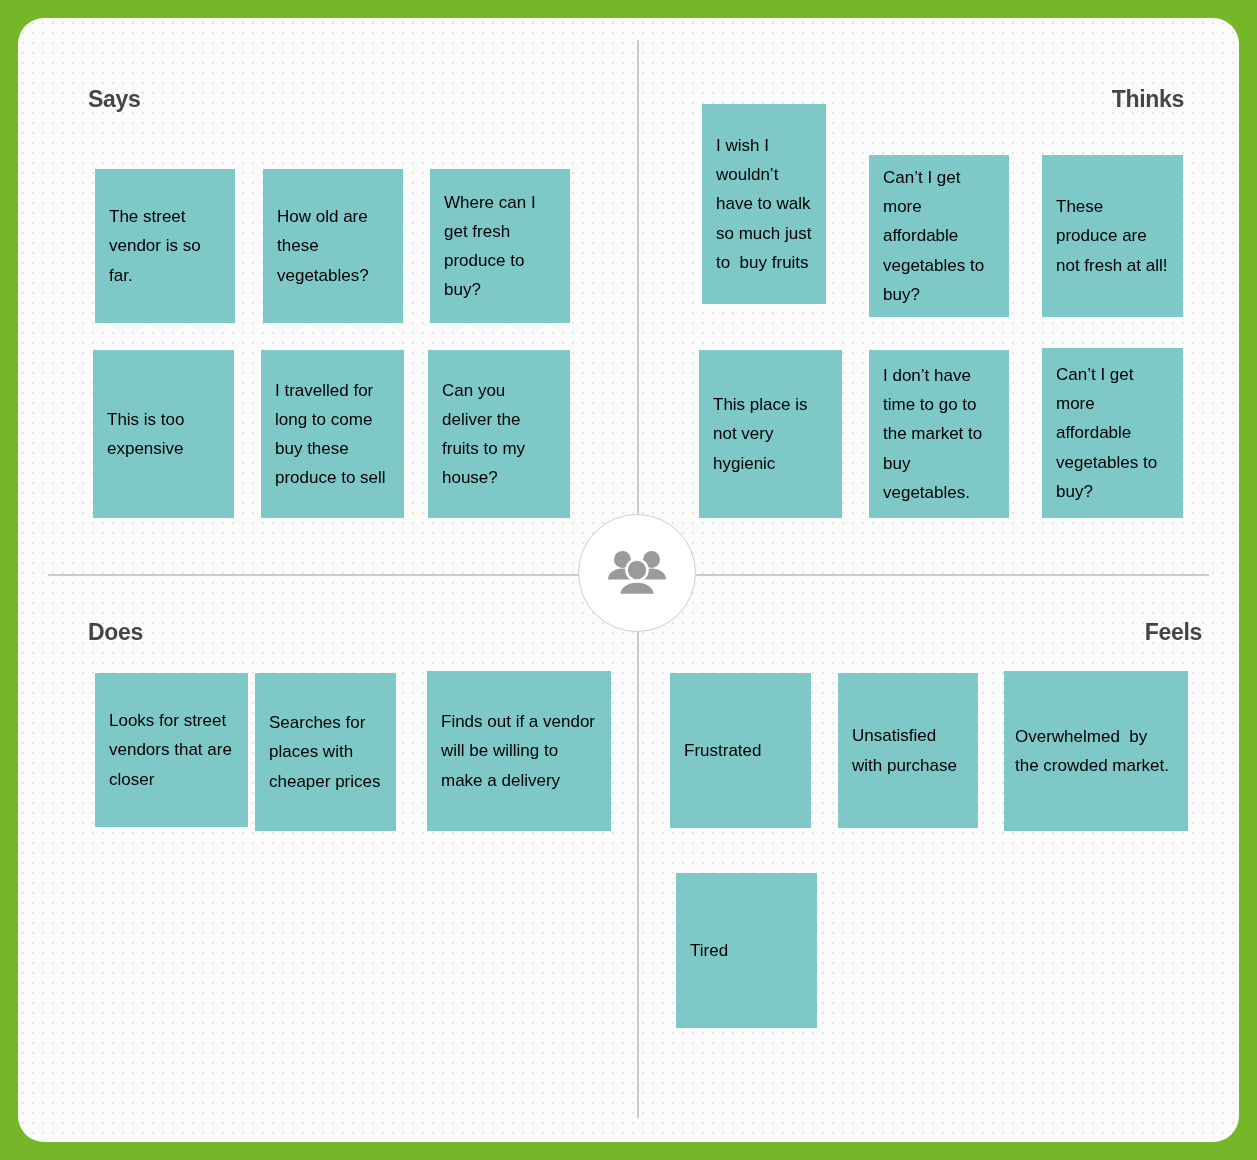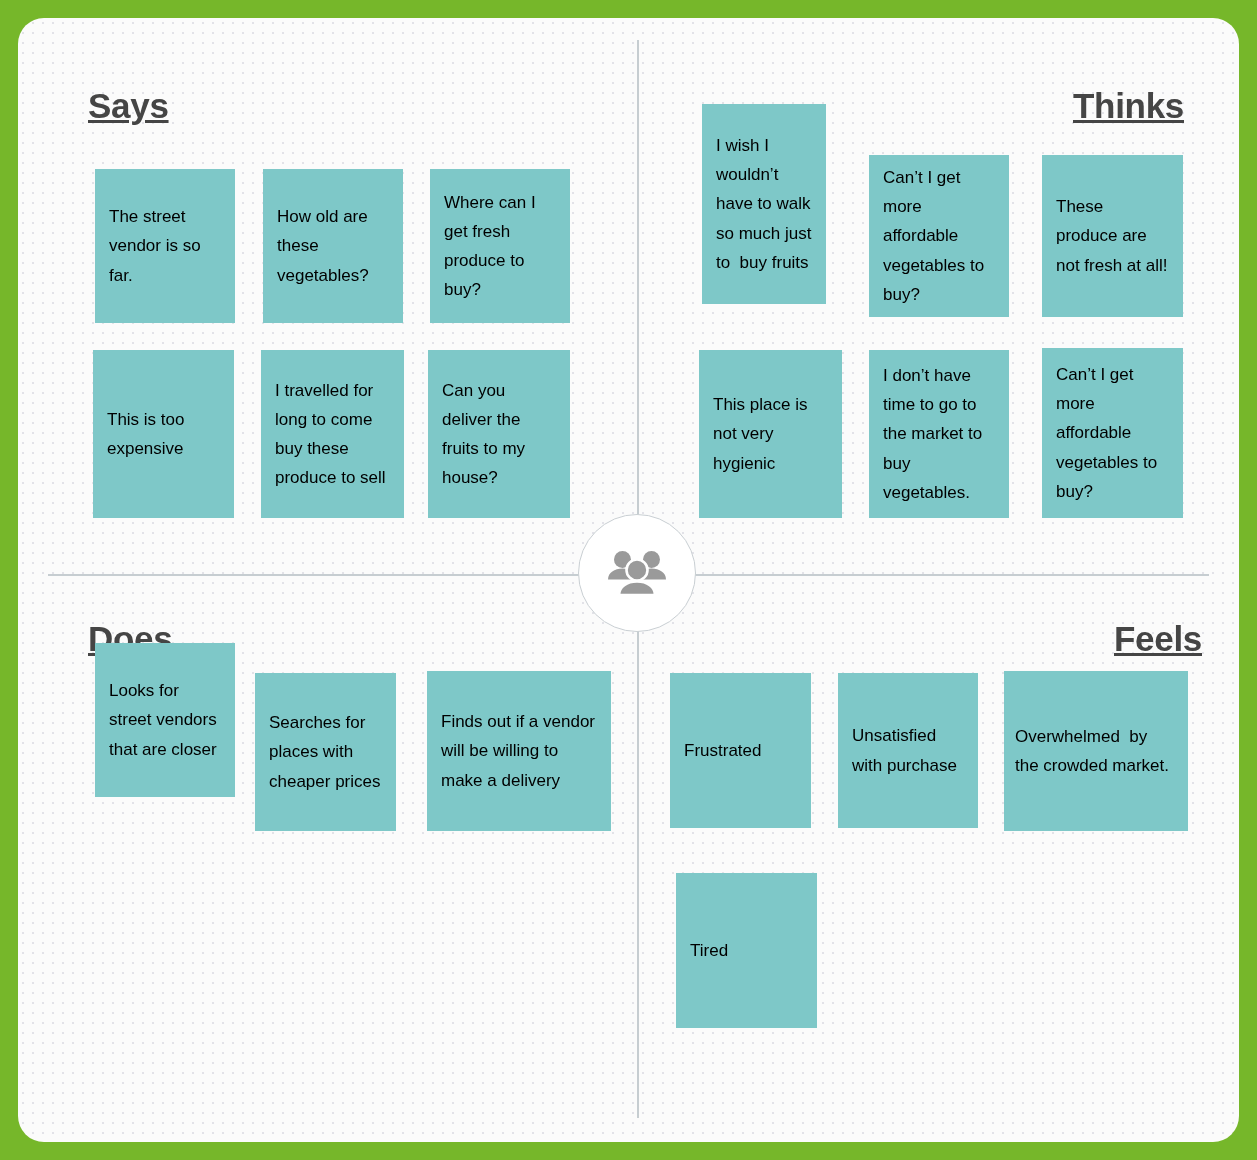--- a/index.html
+++ b/index.html
@@ -72,26 +72,25 @@
     display: flex;
     align-items: center;
     justify-content: center;
     z-index: 5;
   }
   #persona-badge svg { display: block; }
 
   
   .quad-title {
     position: absolute;
-    font-size: 35px;
+    font-size: 23px;
     font-weight: bold;
     color: #454545;
     letter-spacing: -0.3px;
     white-space: nowrap;
-    text-decoration: underline;
   }
   #title-says   { left: 70px;  top: 68px; }
   #title-thinks { right: 55px; top: 68px; }
   #title-does   { left: 70px;  top: 601px; }
   #title-feels  { right: 37px; top: 601px; }
 
   
   .note {
     position: absolute;
     background: #7ec8c8;
@@ -129,21 +128,21 @@
     <div class="note" style="left:684px; top:86px;  width:124px; height:200px;">I wish I wouldn’t have to walk so much just to  buy fruits</div>
     <div class="note" style="left:851px; top:137px; width:140px; height:162px;">Can’t I get more affordable vegetables to buy?</div>
     <div class="note" style="left:1024px;top:137px; width:141px; height:162px;">These produce are not fresh at all!</div>
 
     <div class="note" style="left:681px; top:332px; width:143px; height:168px;">This place is not very hygienic</div>
     <div class="note" style="left:851px; top:332px; width:140px; height:168px;">I don’t have time to go to the market to buy vegetables.</div>
     <div class="note" style="left:1024px;top:330px; width:141px; height:170px;">Can’t I get more affordable vegetables to buy?</div>
 
     <div class="quad-title" id="title-does">Does</div>
 
-    <div class="note" style="left:77px;  top:625px; width:140px; height:154px;">Looks for street vendors that are closer</div>
+    <div class="note" style="left:77px;  top:655px; width:153px; height:154px;">Looks for street vendors that are closer</div>
     <div class="note" style="left:237px; top:655px; width:141px; height:158px;">Searches for places with cheaper prices</div>
     <div class="note" style="left:409px; top:653px; width:184px; height:160px;">Finds out if a vendor will be willing to make a delivery</div>
 
     <div class="quad-title" id="title-feels">Feels</div>
 
     <div class="note" style="left:652px; top:655px; width:141px; height:155px;">Frustrated</div>
     <div class="note" style="left:820px; top:655px; width:140px; height:155px;">Unsatisfied with purchase</div>
     <div class="note" style="left:986px; top:653px; width:184px; height:160px;padding-left:11px;">Overwhelmed  by the crowded market.</div>
 
     <div class="note" style="left:658px; top:855px; width:141px; height:155px;">Tired</div>

